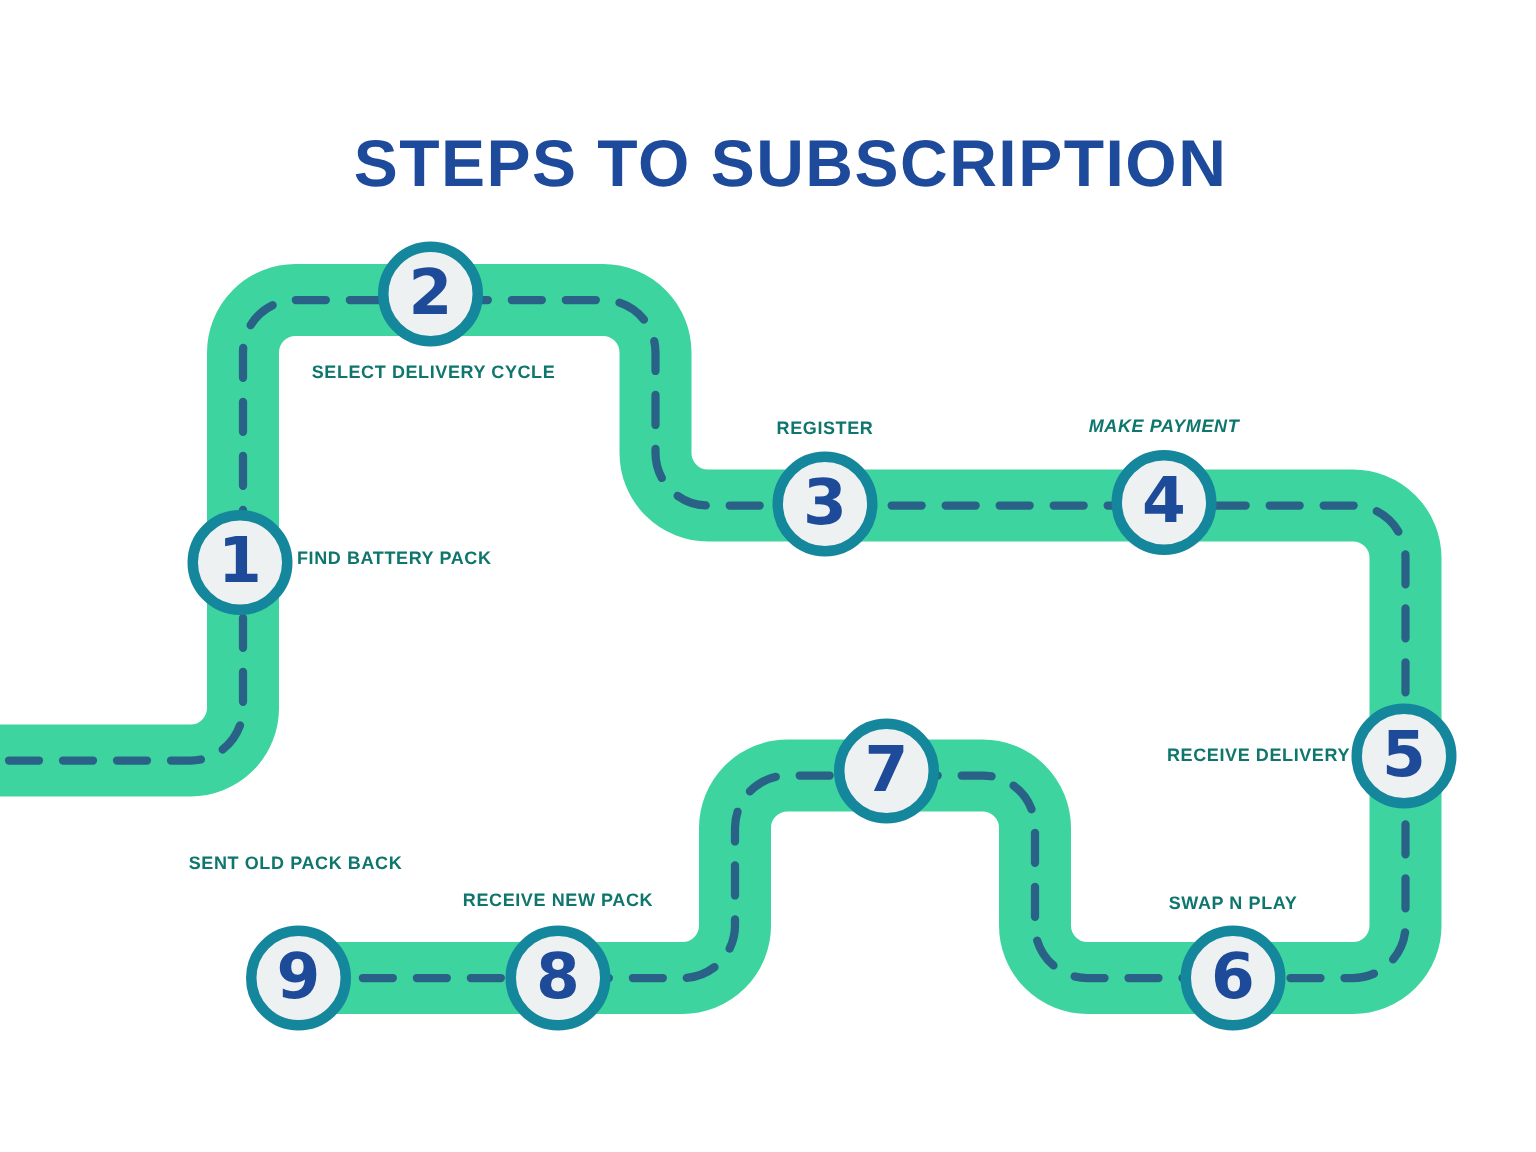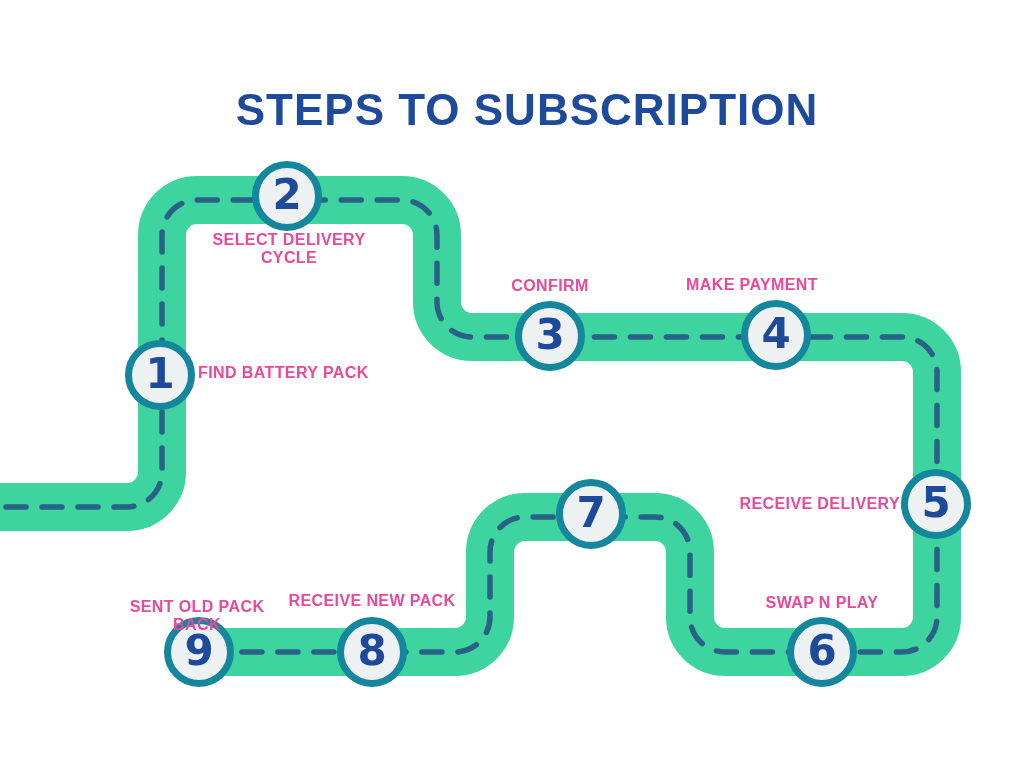--- a/index.html
+++ b/index.html
@@ -39,23 +39,23 @@
   .node .num {
     color: #1e4b99;
     font-family: "DejaVu Sans", sans-serif;
     font-weight: 800;
     font-size: 42px;
     line-height: 1;
     padding-bottom: 2px;
   }
   .lbl {
     position: absolute;
-    color: #ec4899;
+    color: #0f766e;
     font-weight: 800;
-    font-size: 16px;
+    font-size: 12px;
     letter-spacing: 0.4px;
     line-height: 1.12;
     text-align: center;
     transform: translate(-50%, -50%);
     white-space: nowrap;
   }
   .lbl.wrap { white-space: normal; }
   .lbl.left-anchor  { transform: translate(0, -50%); text-align: left; }
   .lbl.right-anchor { transform: translate(-100%, -50%); text-align: left; }
 </style>
@@ -94,20 +94,20 @@
   </div>
   <div class="node" style="left:372px; top:652px;">
     <span class="num">8</span>
   </div>
   <div class="node" style="left:199px; top:652px;">
     <span class="num">9</span>
   </div>
 
   <div class="lbl left-anchor" style="left:198px; top:373px;">FIND BATTERY PACK</div>
   <div class="lbl wrap" style="left:289px; top:249px; width:180px;">SELECT DELIVERY CYCLE</div>
-  <div class="lbl" style="left:550px; top:286px;">CONFIRM</div>
-  <div class="lbl" style="left:752px; top:285px;">MAKE PAYMENT</div>
+  <div class="lbl" style="left:550px; top:286px;">REGISTER</div>
+  <div class="lbl" style="left:776px; top:285px;font-style:italic;">MAKE PAYMENT</div>
   <div class="lbl right-anchor" style="left:900px; top:504px;">RECEIVE DELIVERY</div>
   <div class="lbl" style="left:822px; top:603px;">SWAP N PLAY</div>
   <div class="lbl" style="left:372px; top:601px;">RECEIVE NEW PACK</div>
-  <div class="lbl wrap" style="left:197px; top:616px; width:170px;">SENT OLD PACK BACK</div>
+  <div class="lbl wrap" style="left:197px; top:576px; width:170px;">SENT OLD PACK BACK</div>
 
 </div>
 
 </body></html>

